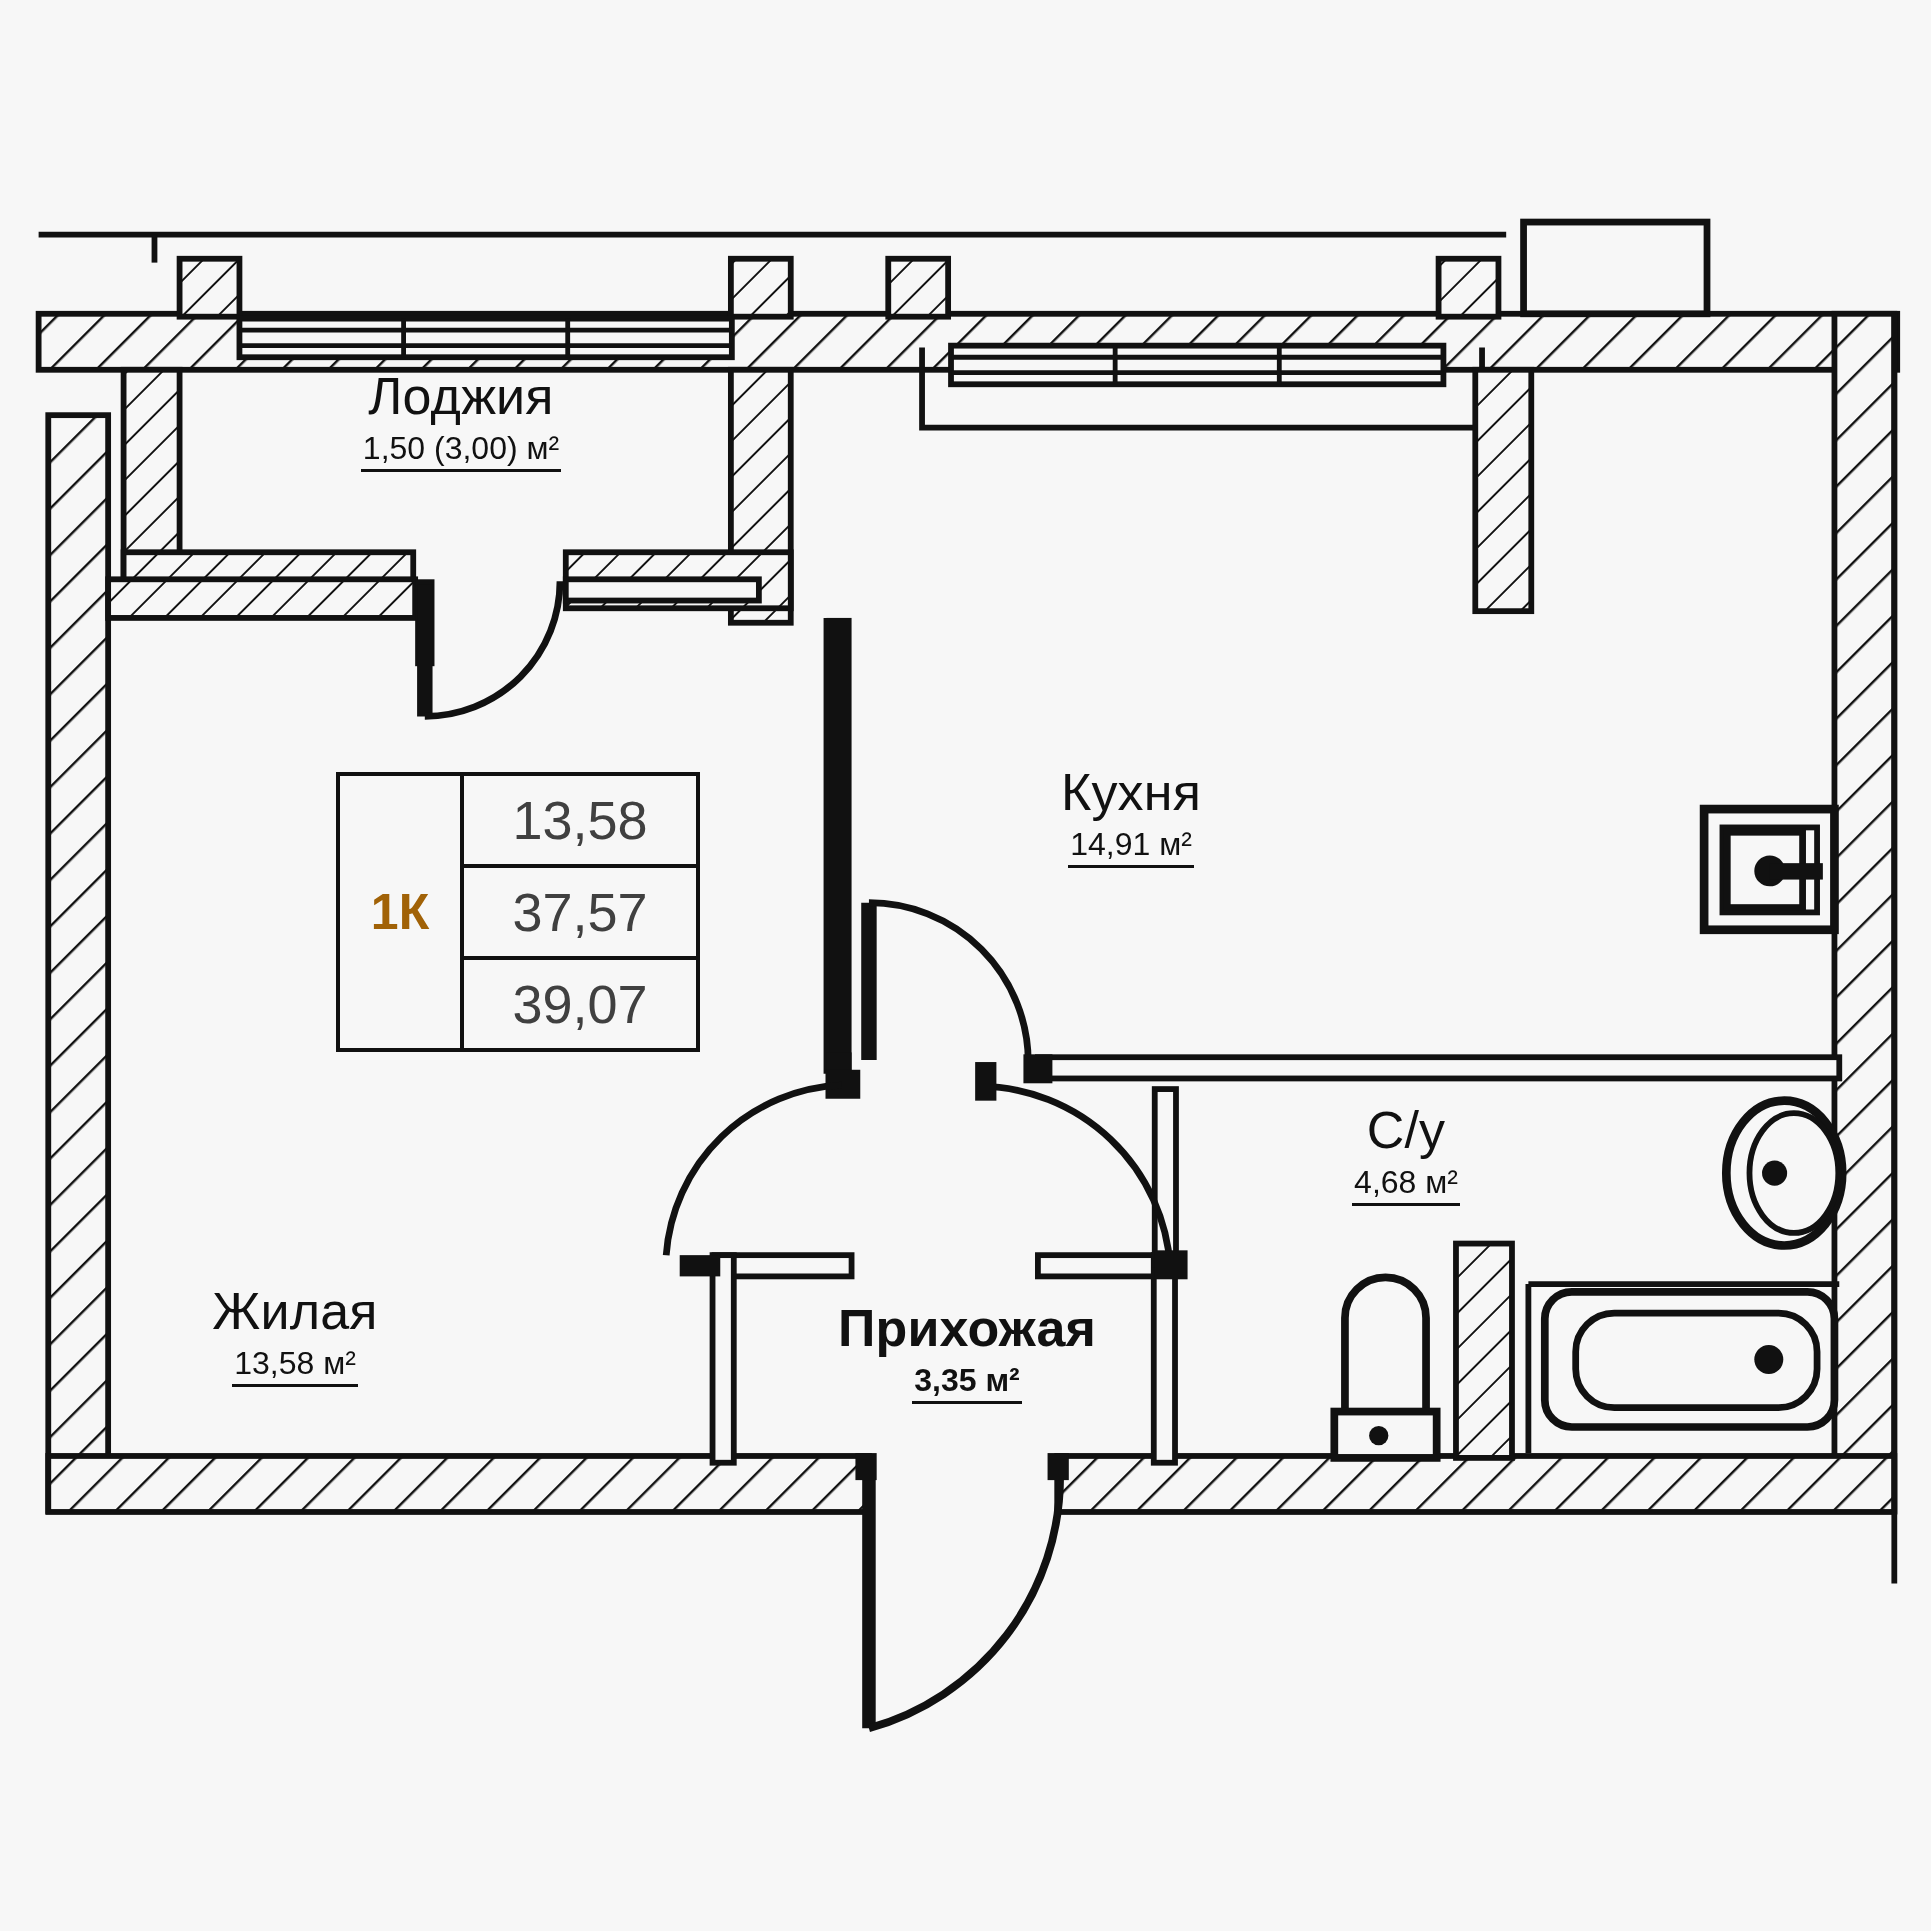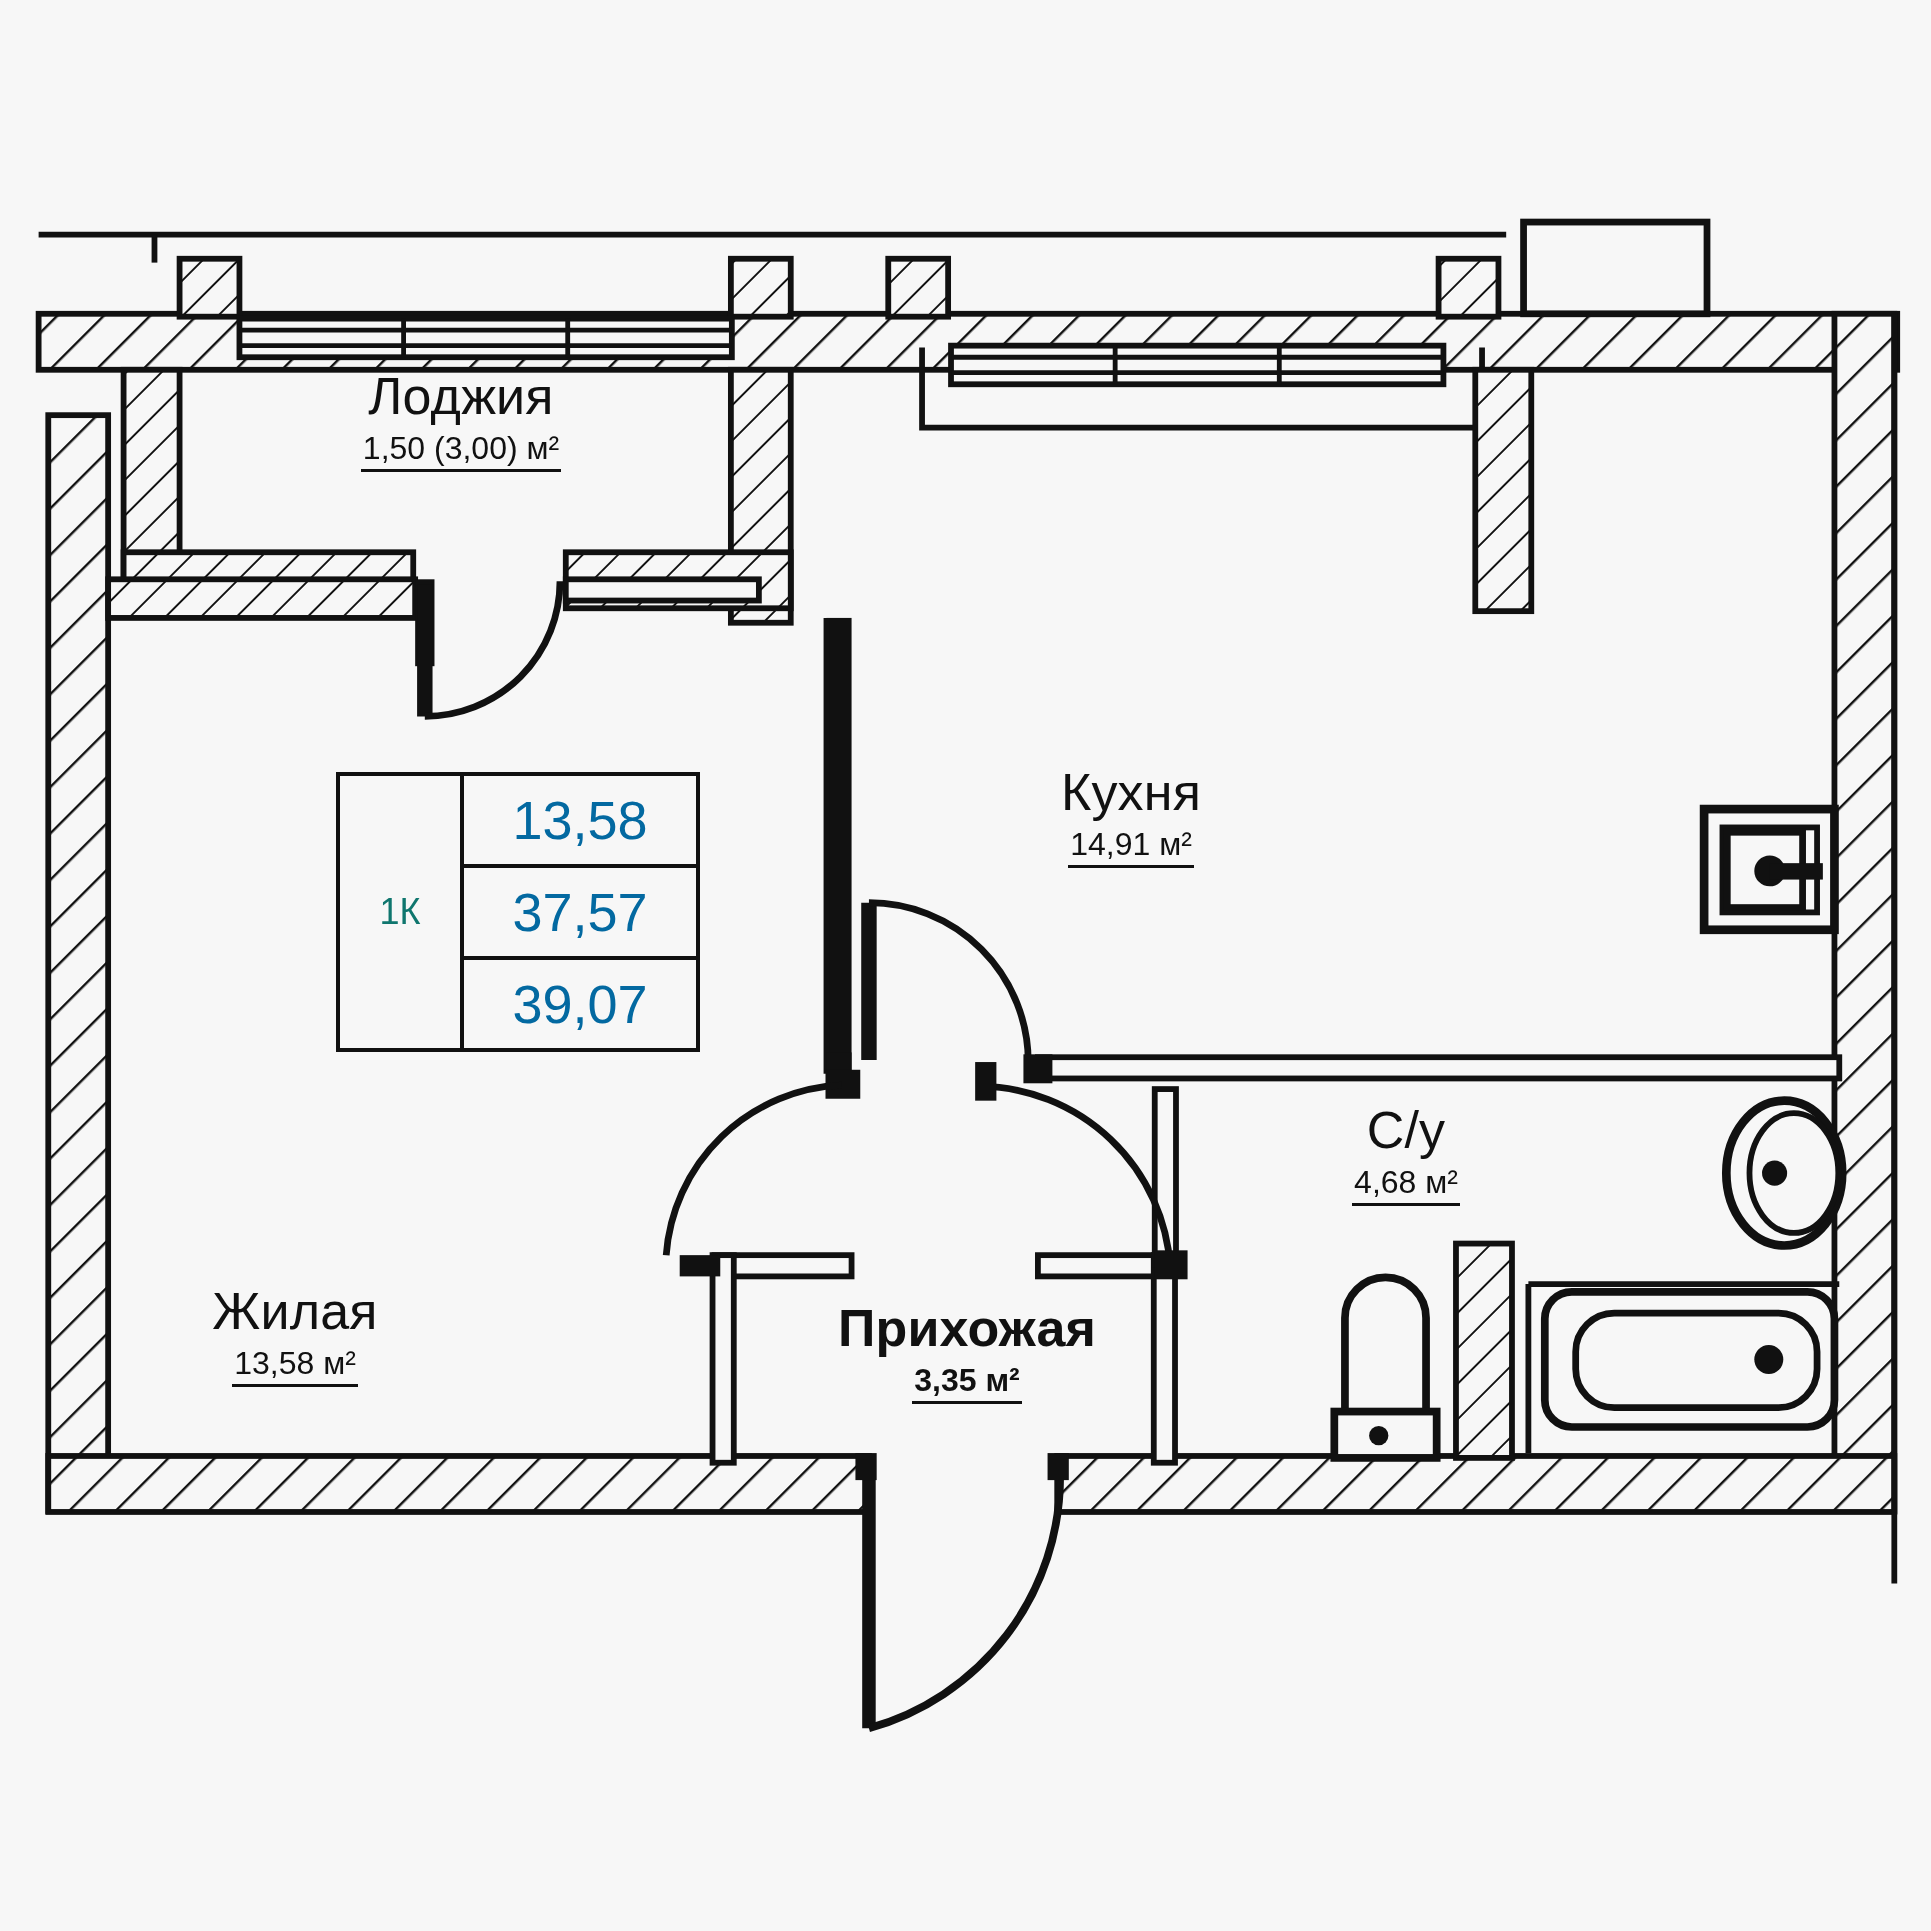--- a/index.html
+++ b/index.html
@@ -52,37 +52,38 @@
     display: flex;
     border: 4.8px solid #111;
     background: #f7f7f7;
     box-sizing: border-box;
   }
   .info-table .rooms-cell {
     display: flex;
     align-items: center;
     justify-content: center;
     width: 124px;
-    font-size: 36px;
-    color: #0f766e;
+    font-size: 50px;
+    color: #a16207;
     border-right: 4.8px solid #111;
     box-sizing: border-box;
+    font-weight: bold;
   }
   .info-table .values-col {
     display: flex;
     flex-direction: column;
     flex: 1;
   }
   .info-table .val {
     flex: 1;
     display: flex;
     align-items: center;
     justify-content: center;
     font-size: 54px;
-    color: #0369a1;
+    color: #404040;
     box-sizing: border-box;
   }
   .info-table .val + .val {
     border-top: 4.8px solid #111;
   }
 </style>
 </head>
 <body>
 
 <div id="plan-root">

